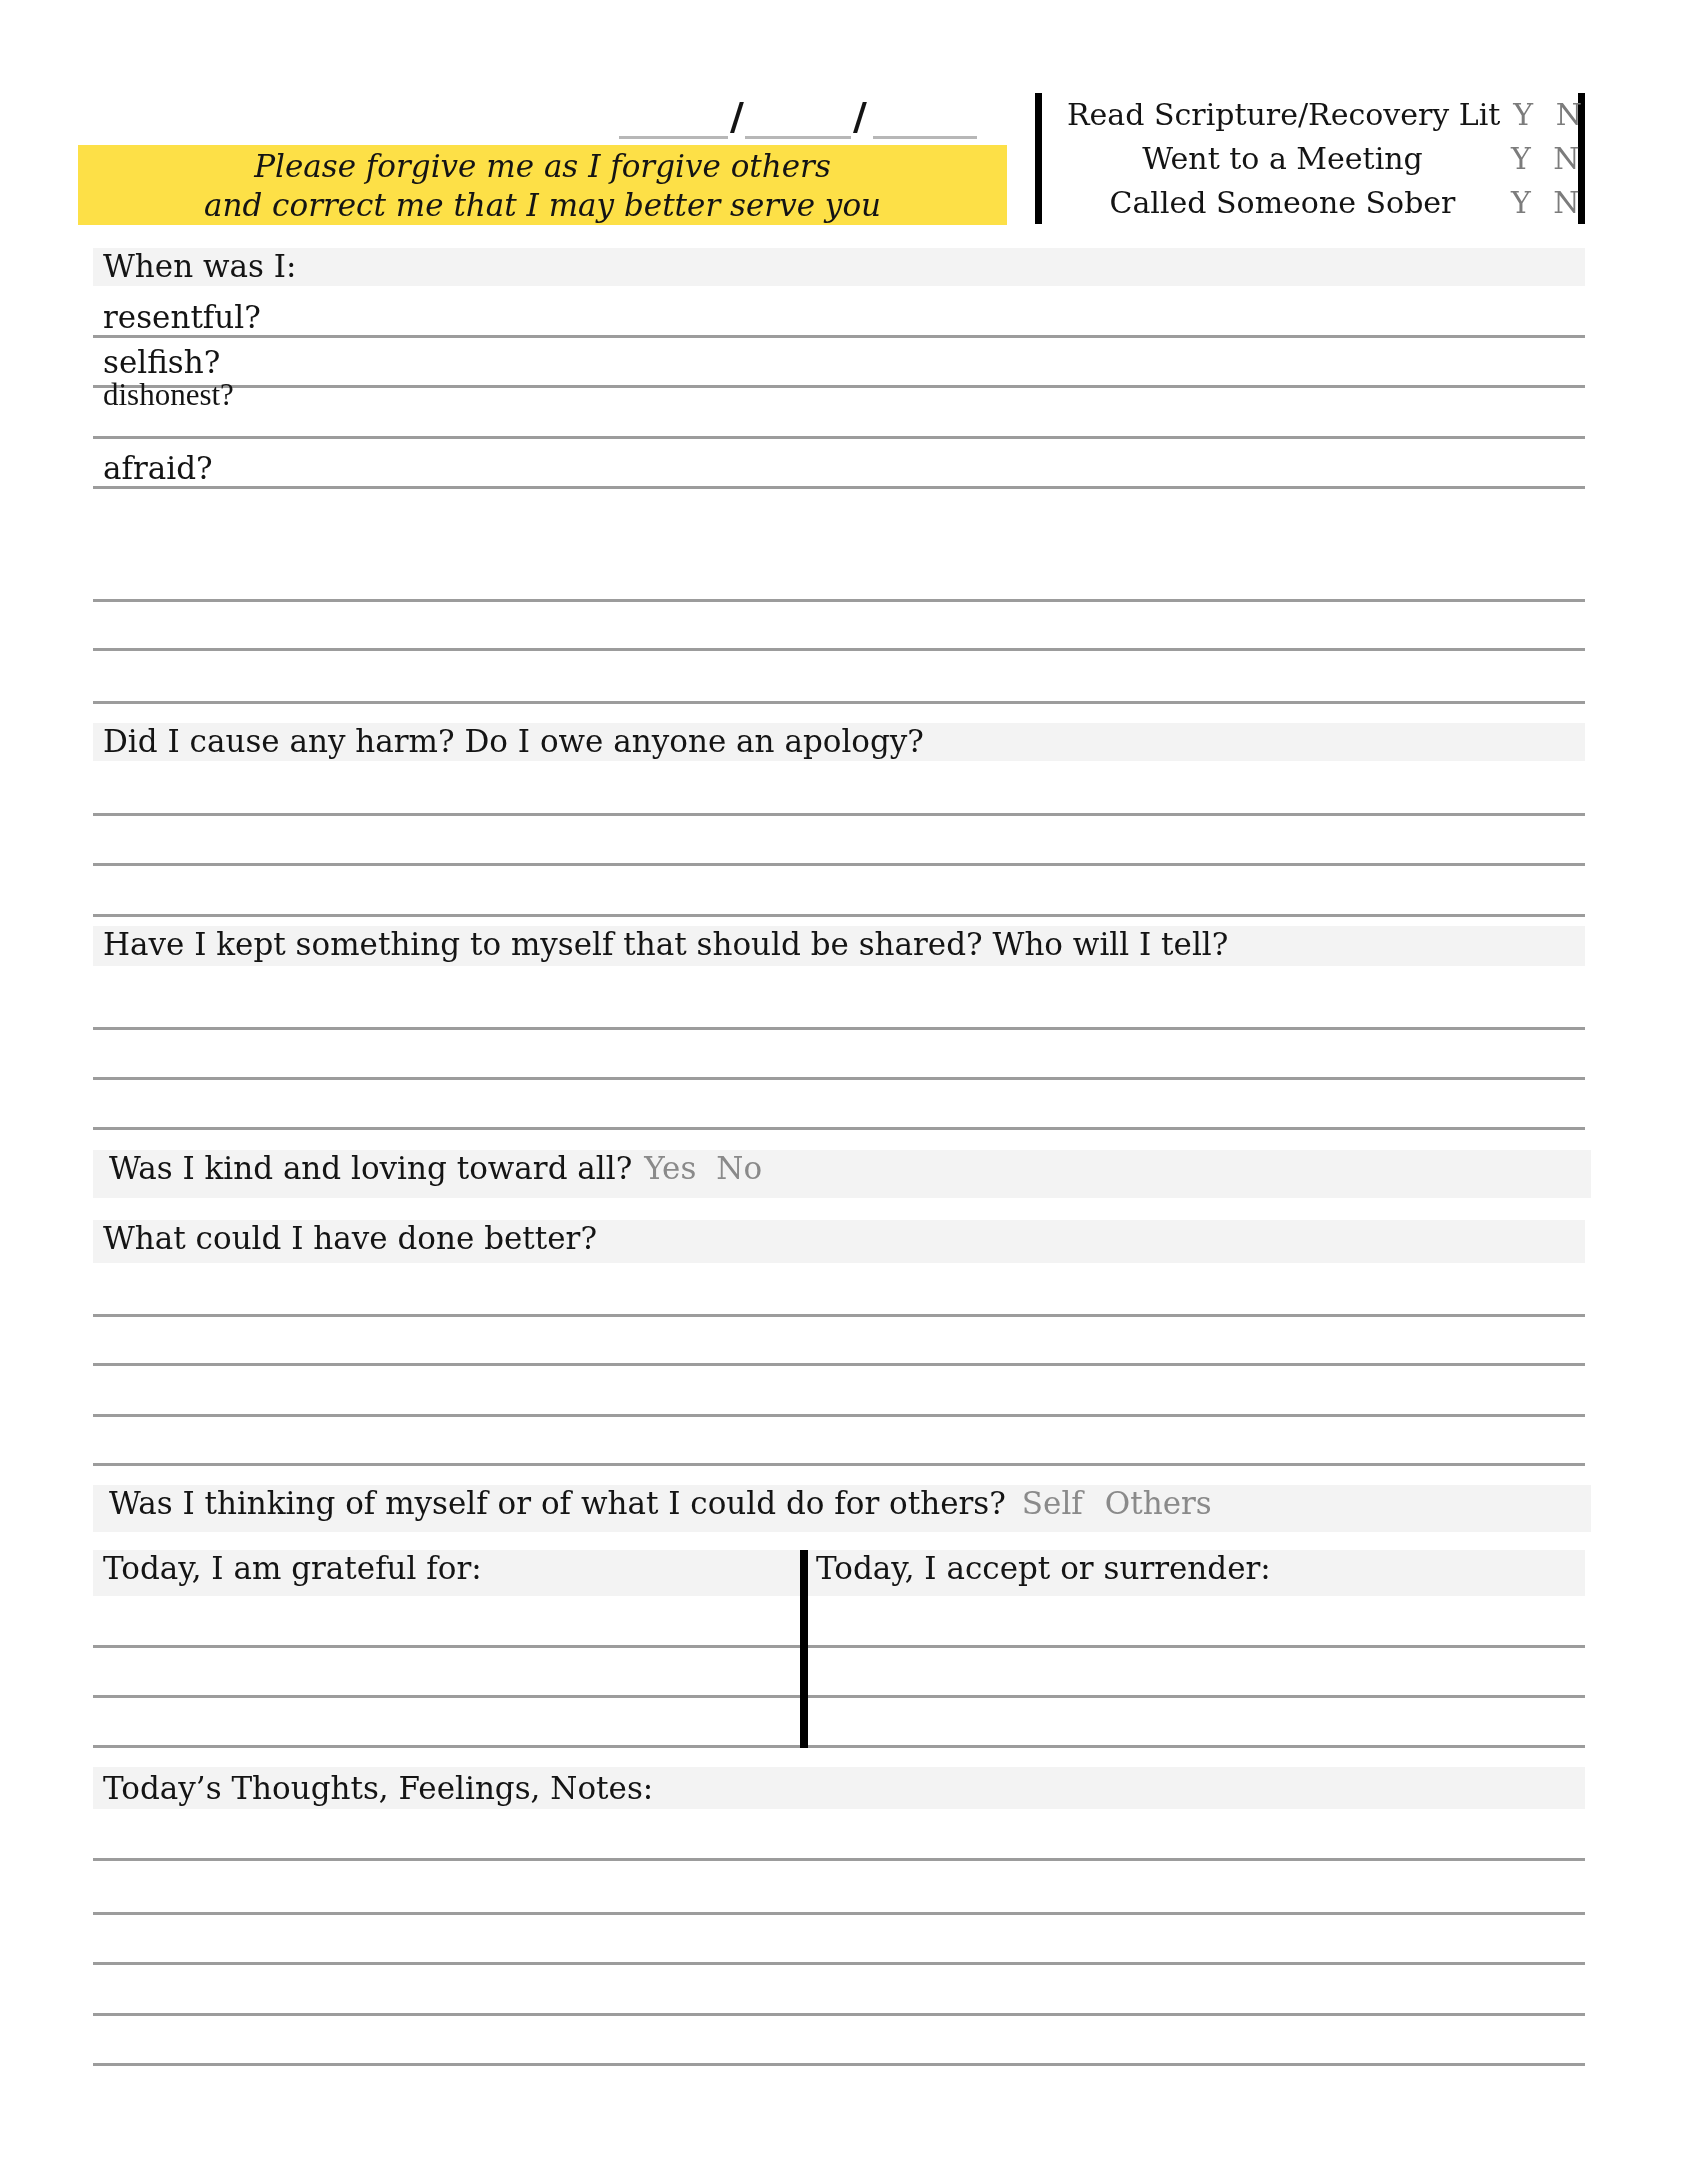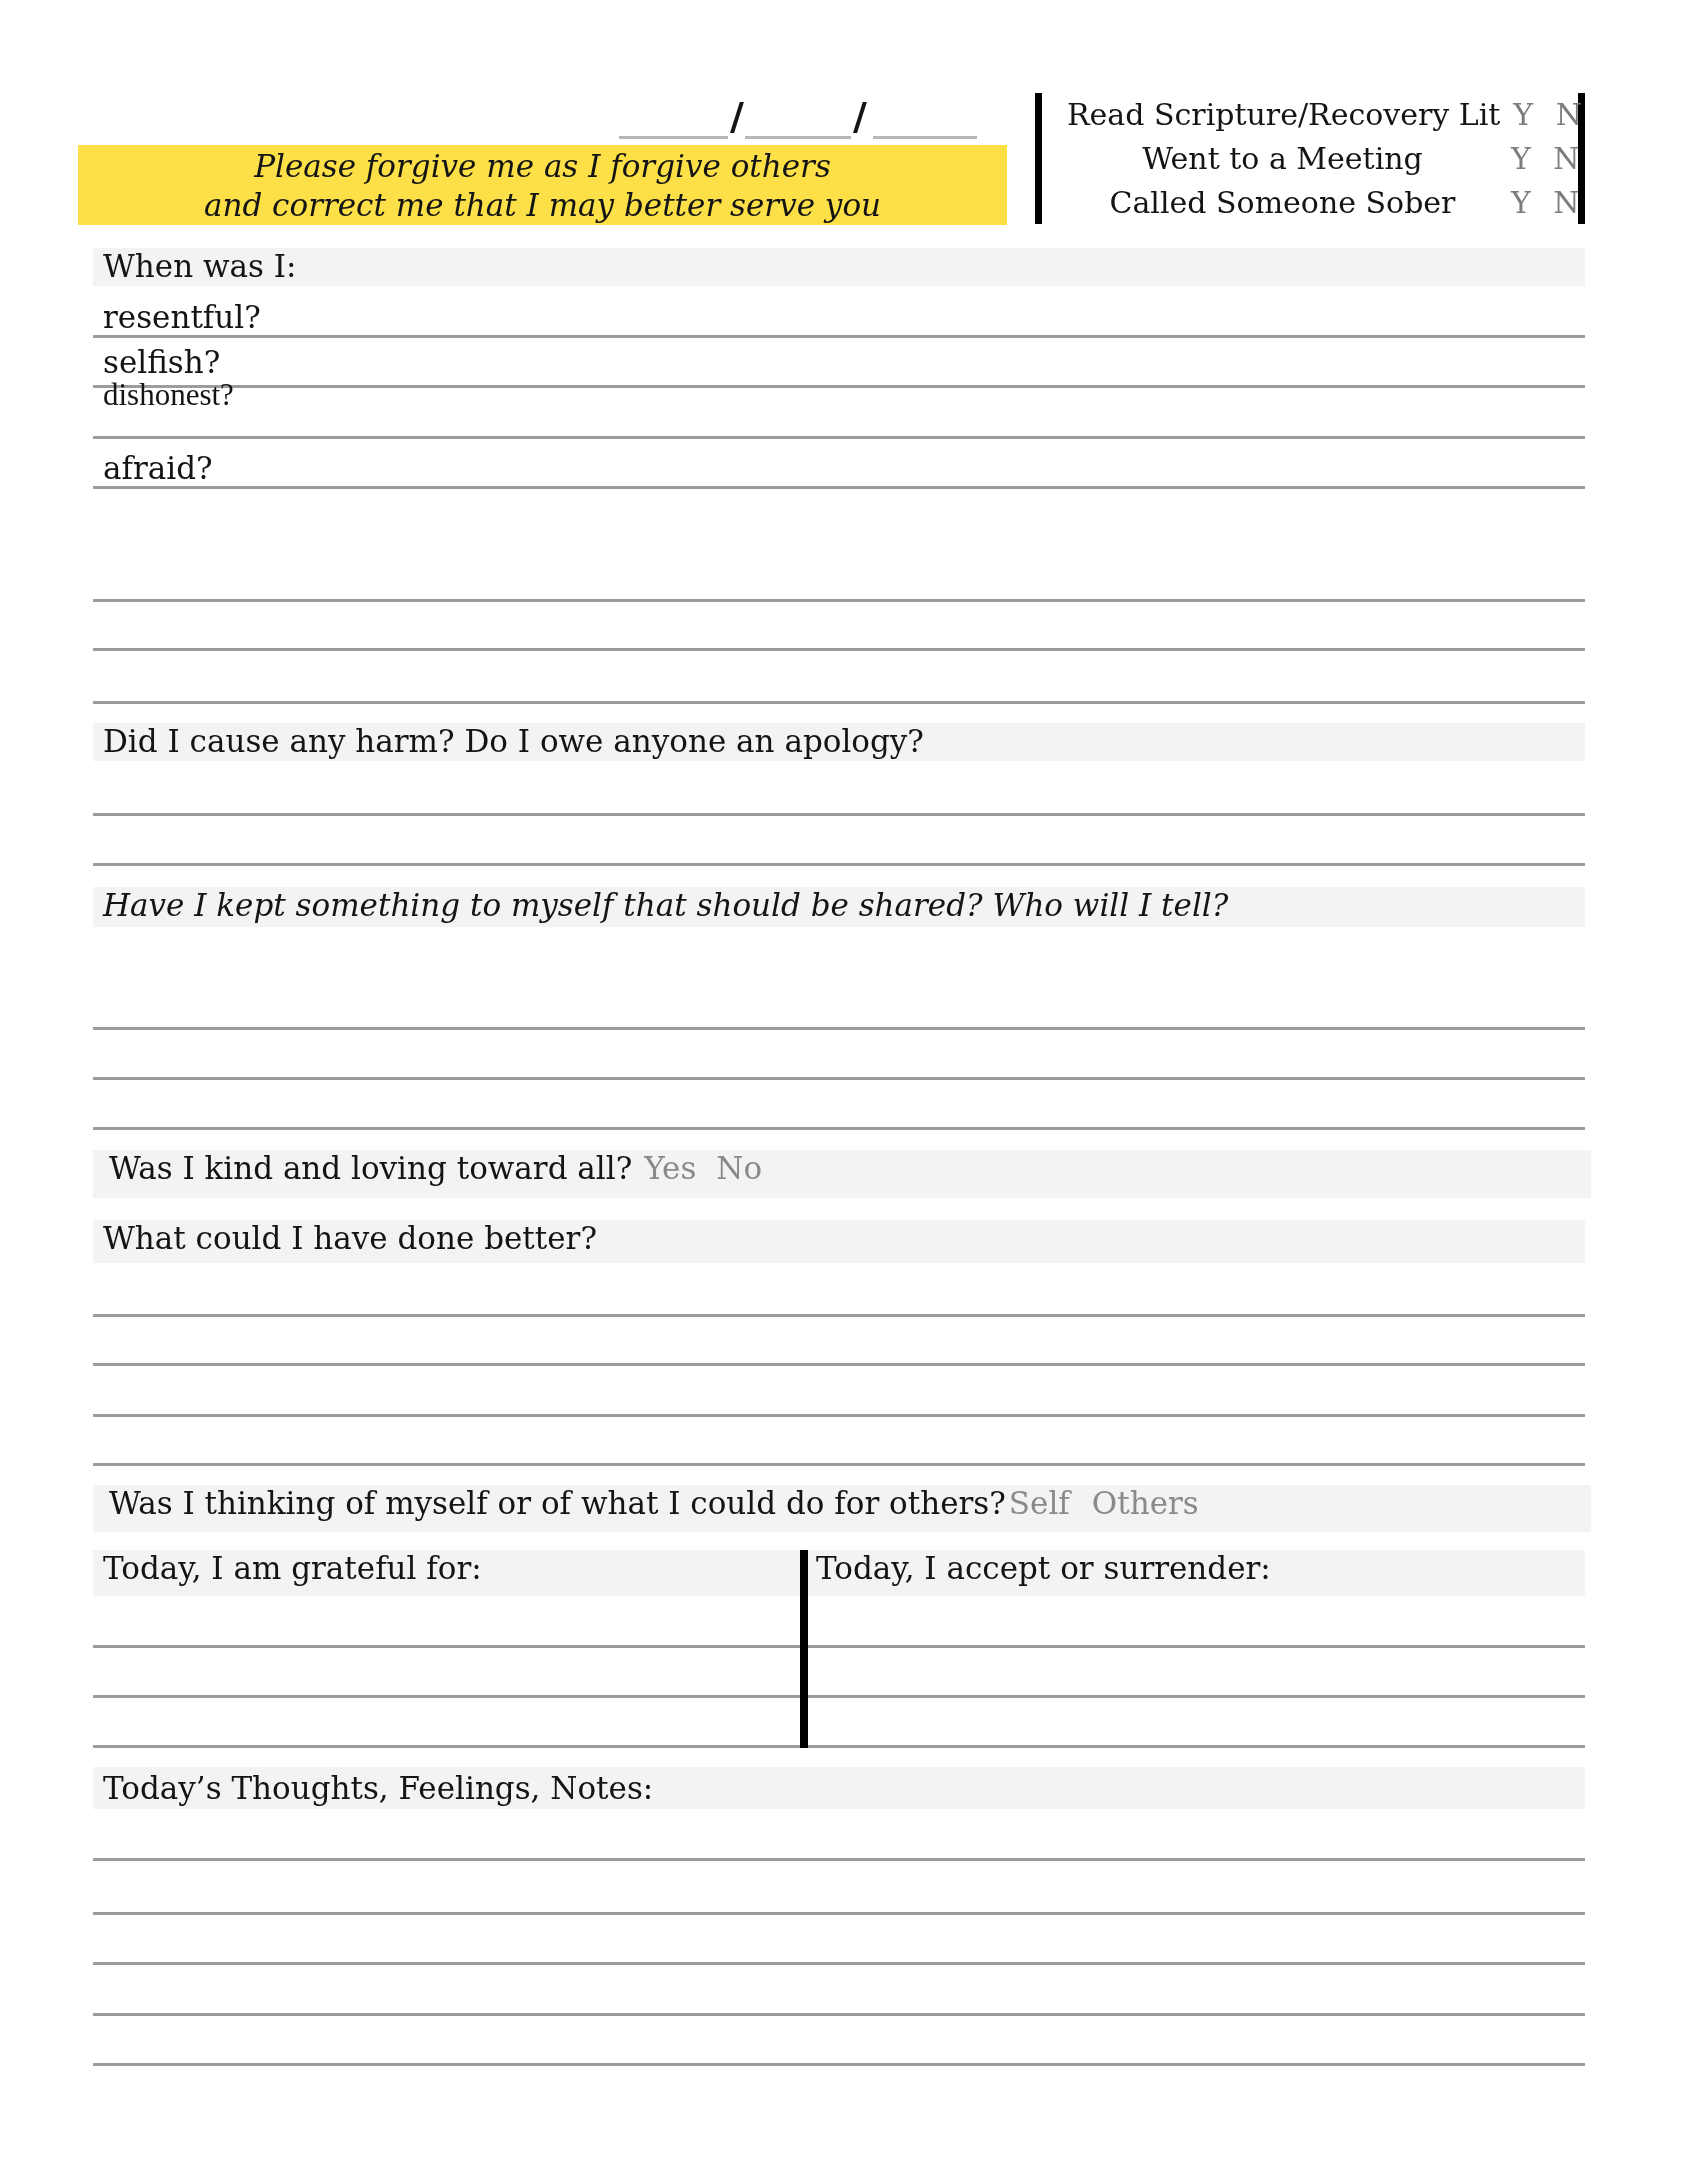--- a/index.html
+++ b/index.html
@@ -98,21 +98,21 @@
   <div class="wline wl-full" style="top:648px;"></div>
   <div class="wline wl-full" style="top:701px;"></div>
 
   <div class="band" style="top:723px;height:38px;">
     <span>Did I cause any harm? Do I owe anyone an apology?</span>
   </div>
   <div class="wline wl-full" style="top:813px;"></div>
   <div class="wline wl-full" style="top:863px;"></div>
   <div class="wline wl-full" style="top:914px;"></div>
 
-  <div class="band" style="top:887px;height:40px;font-style:italic;">
+  <div class="band" style="top:926px;height:40px;">
     <span>Have I kept something to myself that should be shared? Who will I tell?</span>
   </div>
   <div class="wline wl-full" style="top:1027px;"></div>
   <div class="wline wl-full" style="top:1077px;"></div>
   <div class="wline wl-full" style="top:1127px;"></div>
 
   <div class="band" style="top:1150px;height:48px;padding-left:16px;">
     <span>Was I kind and loving toward all?</span>
     <span class="opt" style="margin-left:12px;">Yes</span>
     <span class="opt" style="margin-left:20px;">No</span>
@@ -121,21 +121,21 @@
   <div class="band" style="top:1220px;height:43px;">
     <span>What could I have done better?</span>
   </div>
   <div class="wline wl-full" style="top:1314px;"></div>
   <div class="wline wl-full" style="top:1363px;"></div>
   <div class="wline wl-full" style="top:1414px;"></div>
   <div class="wline wl-full" style="top:1463px;"></div>
 
   <div class="band" style="top:1485px;height:47px;padding-left:16px;text-align:center;">
     <span>Was I thinking of myself or of what I could do for others?</span>
-    <span class="opt" style="margin-left:3px;">Self</span>
+    <span class="opt" style="margin-left:16px;">Self</span>
     <span class="opt" style="margin-left:22px;">Others</span>
   </div>
 
   <div class="band" style="top:1550px;height:46px;width:697px;">
     <span>Today, I am grateful for:</span>
   </div>
   <div class="divider"></div>
   <div class="band" style="top:1550px;height:46px;left:808px;width:769px;padding-left:8px;">
     <span>Today, I accept or surrender:</span>
   </div>

